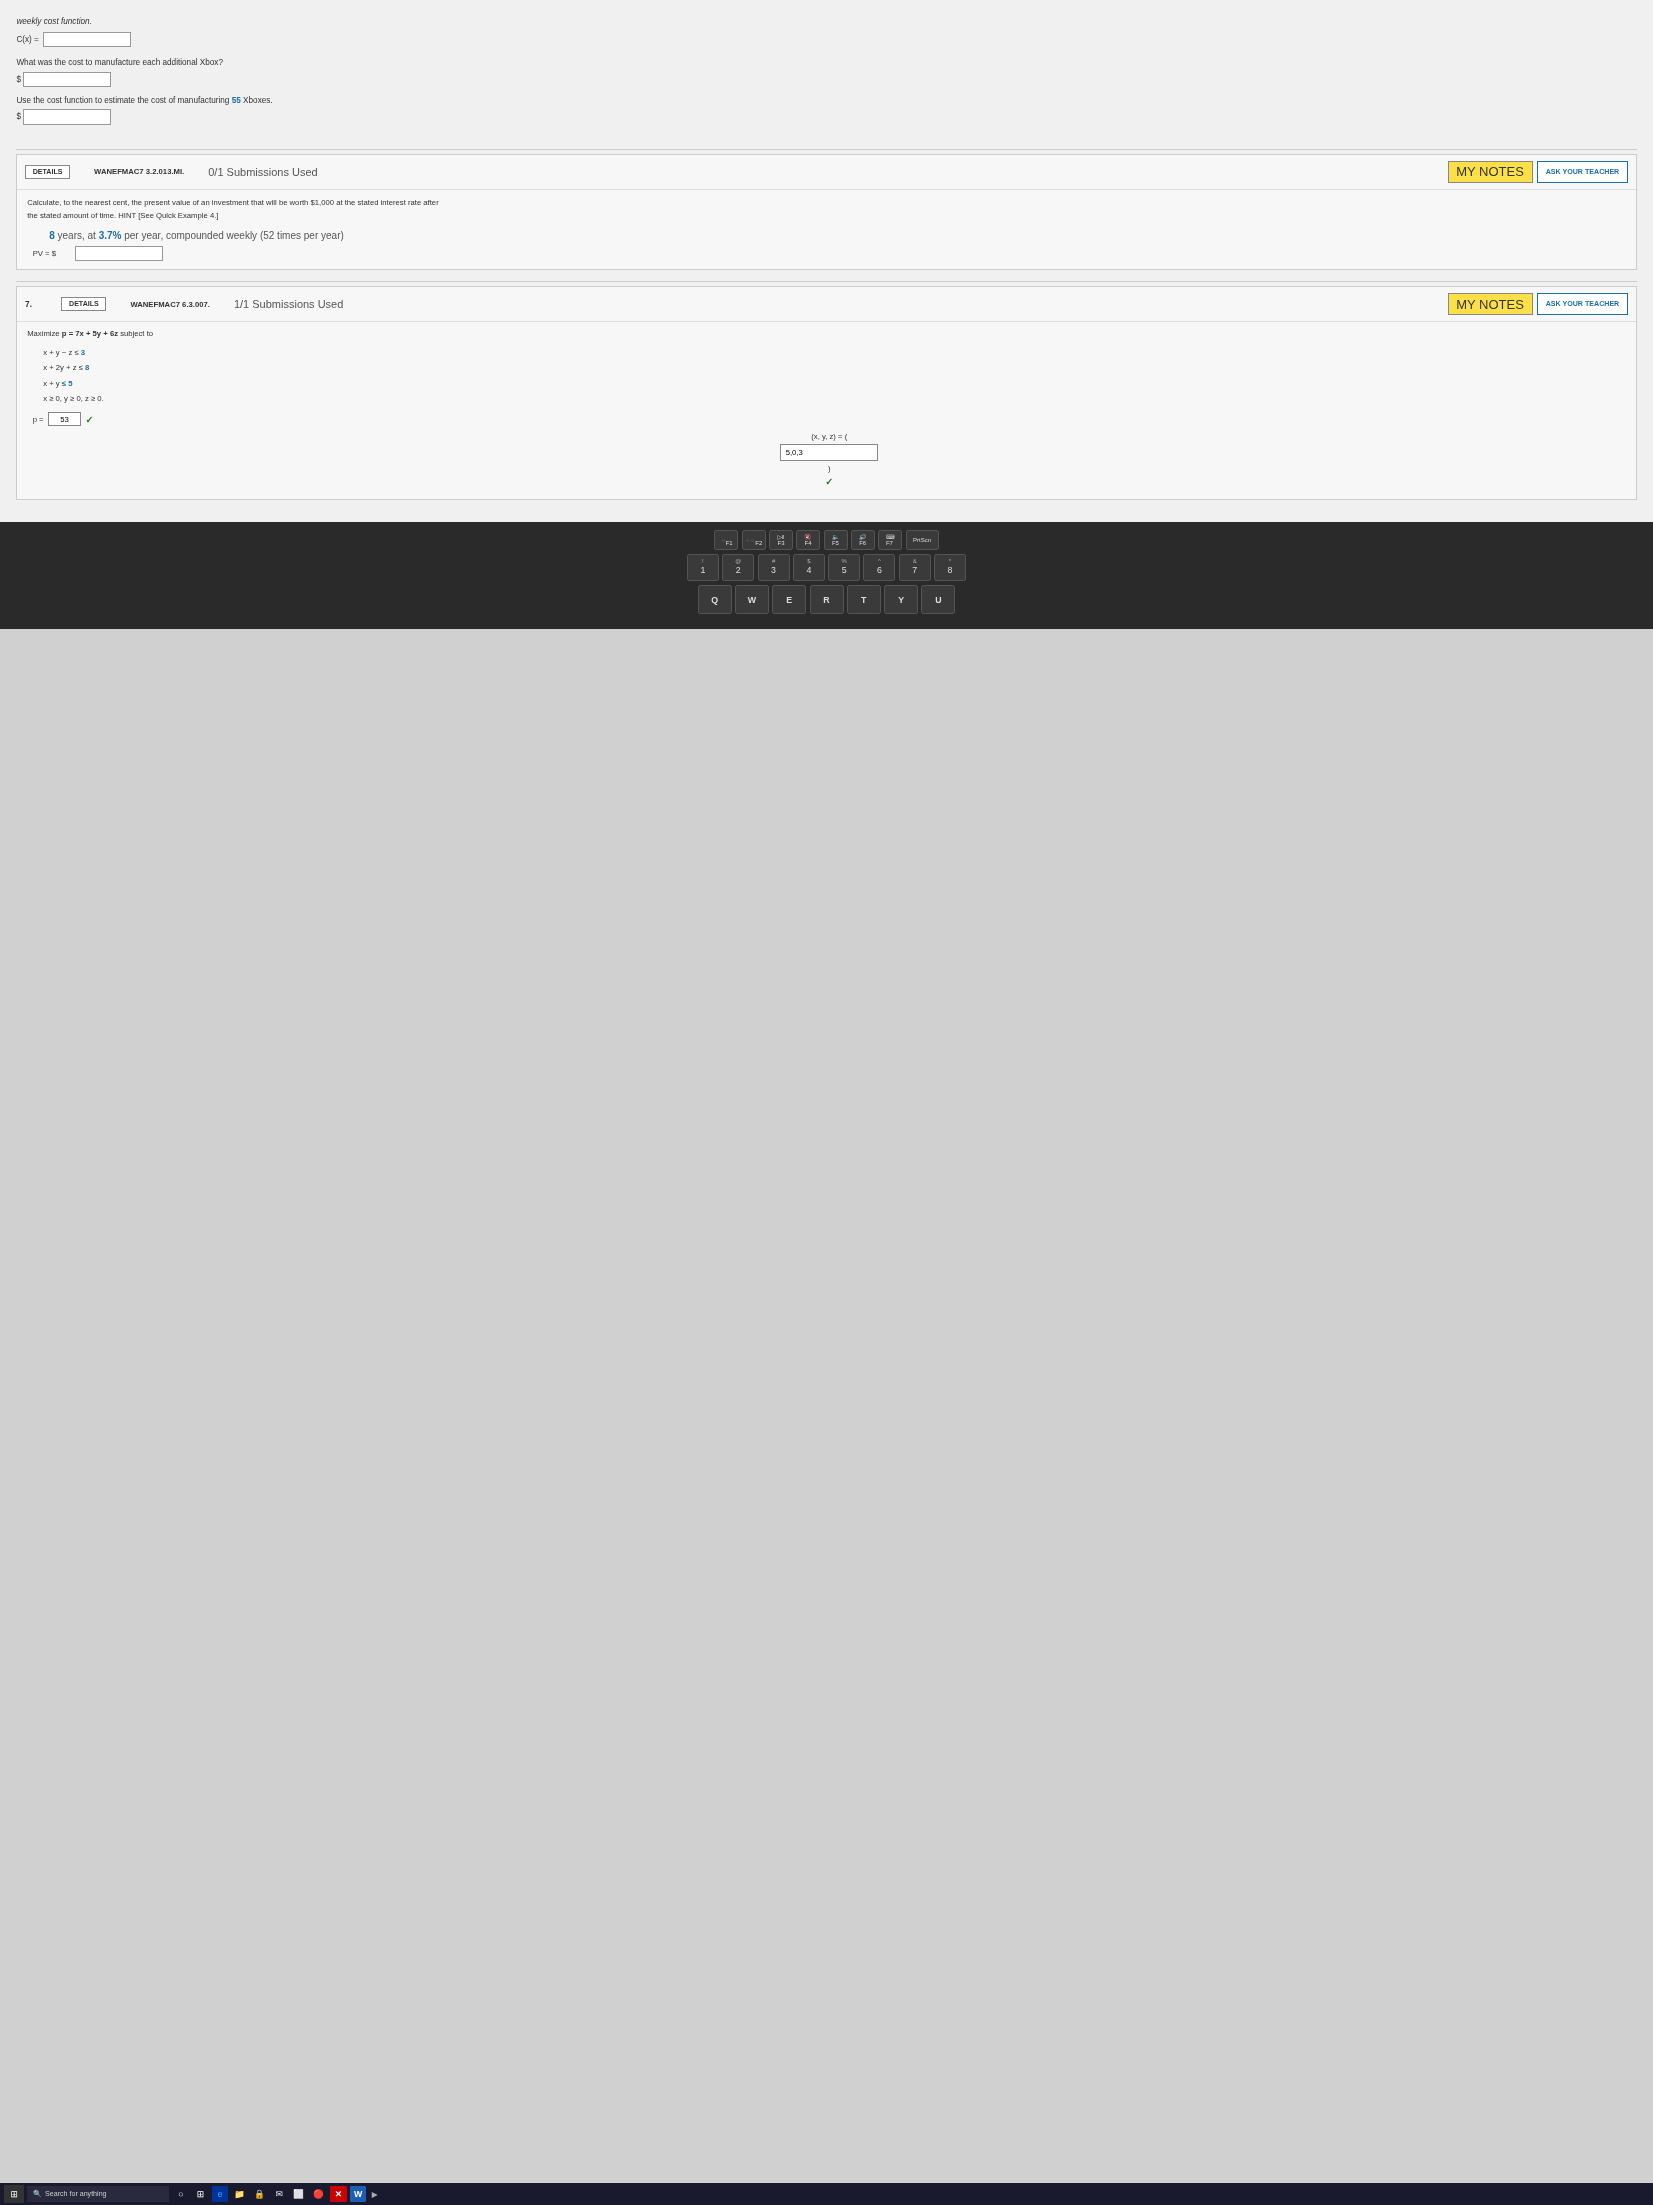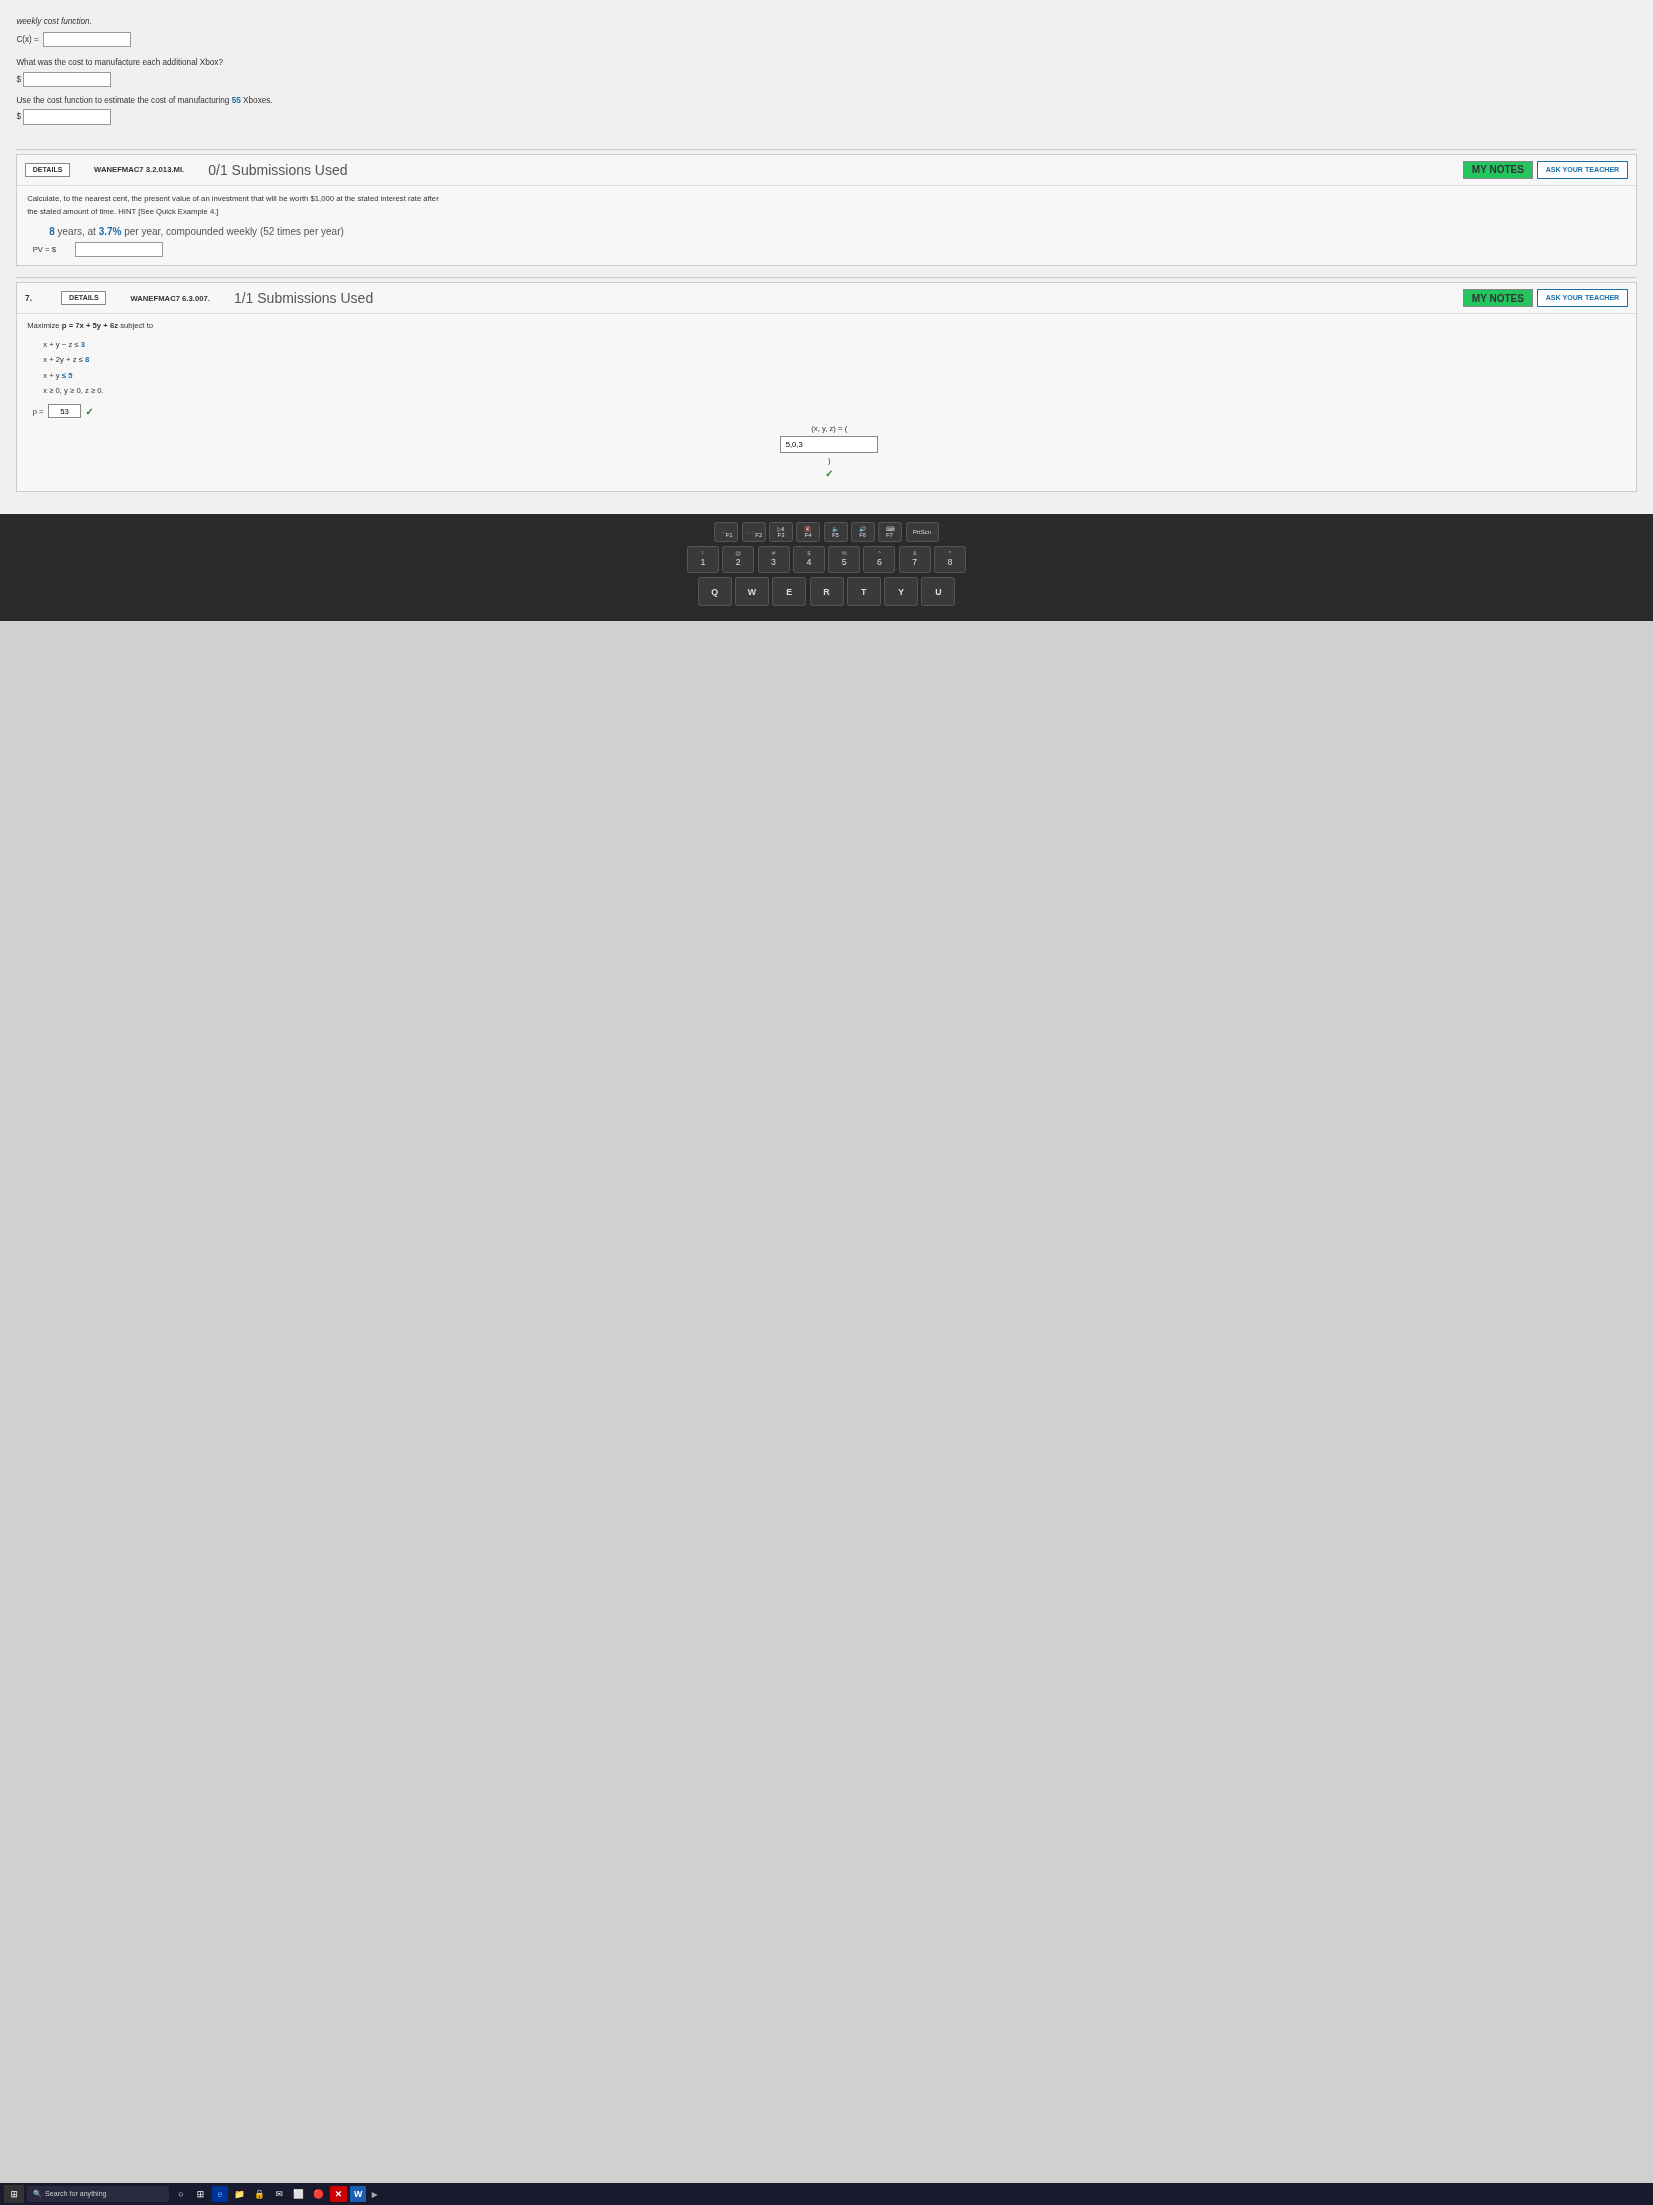--- a/index.html
+++ b/index.html
@@ -102,38 +102,38 @@
       color: #333;
     }
 
     .problem-id {
       font-size: 7.7px;
       font-weight: bold;
       color: #333;
     }
 
     .submissions-text {
-      font-size: 14px;
+      font-size: 11px;
       color: #555;
     }
 
     .header-right {
       margin-left: auto;
       display: flex;
       gap: 4.4px;
     }
 
     .my-notes-btn {
-      background: #22c55e;
+      background: #fde047;
       border: 0.5px solid #888;
       padding: 2.7px 7.7px;
-      font-size: 10px;
-      cursor: pointer;
-      color: #333;
-      font-weight: bold;
+      font-size: 13px;
+      cursor: pointer;
+      color: #333;
+      font-weight: normal;
     }
 
     .ask-teacher-btn {
       background: white;
       border: 1.1px solid #1a6fa8;
       padding: 2.7px 7.7px;
       font-size: 7.1px;
       cursor: pointer;
       color: #1a6fa8;
       font-weight: bold;

